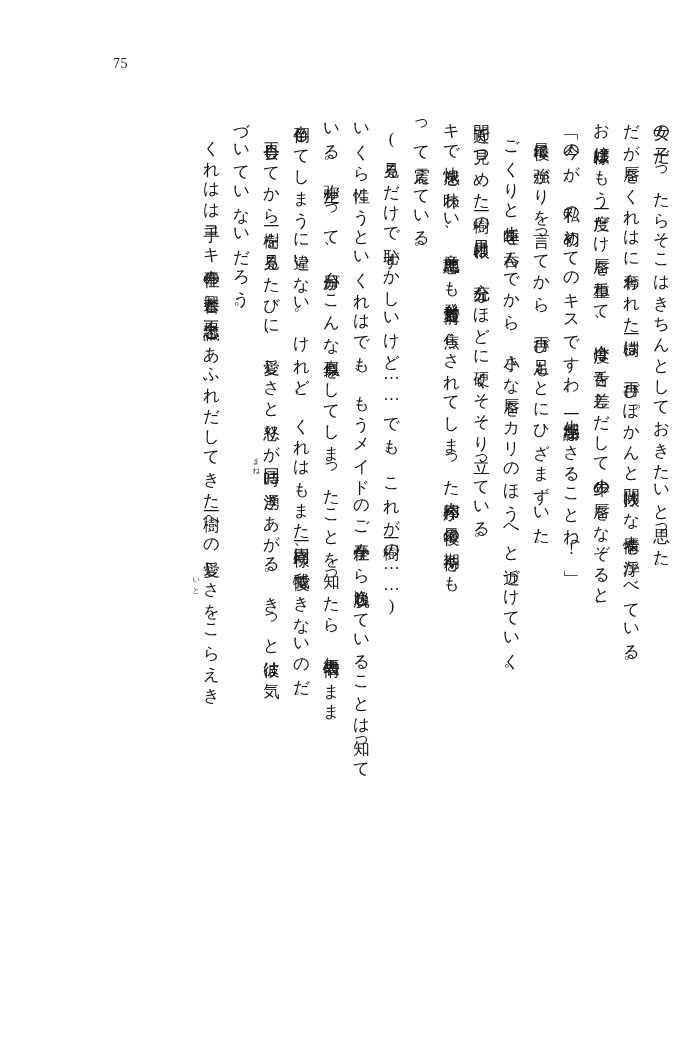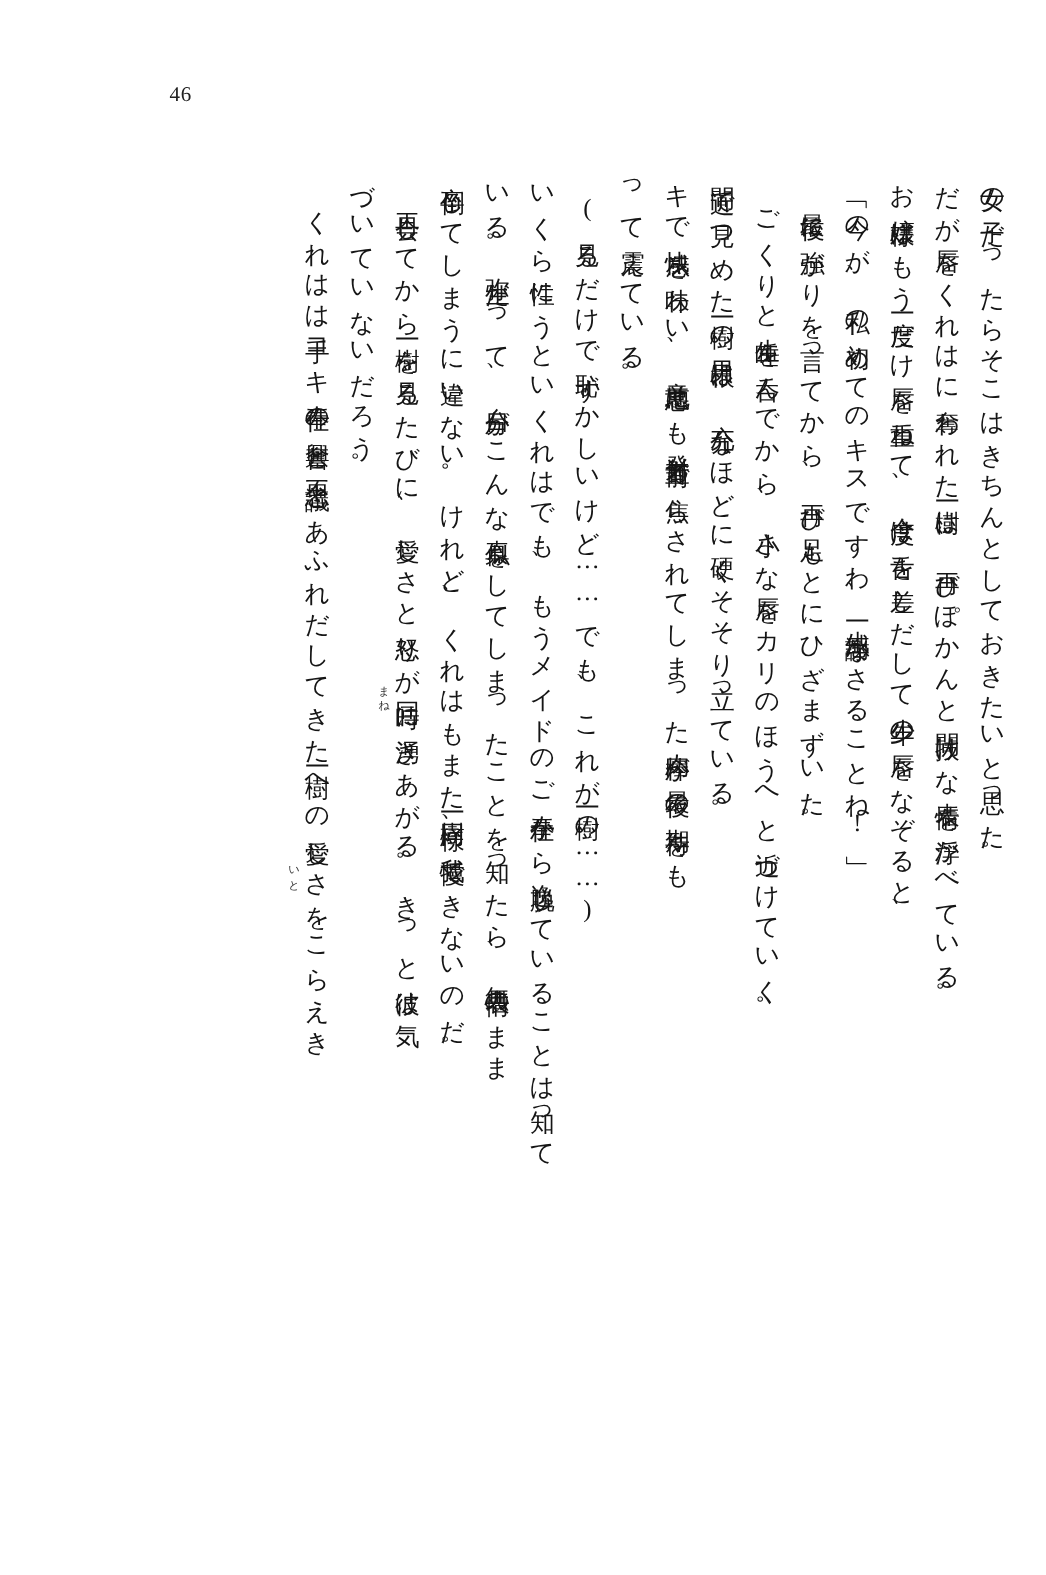--- a/index.html
+++ b/index.html
@@ -73,21 +73,21 @@
     letter-spacing: 1px;
     color: #333;
     line-height: 1;
   }
 </style>
 </head>
 <body>
 
 <div class="page">
 
-  <div class="page-number">46</div>
+  <div class="page-number">75</div>
 
   <div class="text-body">
     <div class="tcol">女の子だったらそこはきちんとしておきたいと思った。</div>
     <div class="tcol">だが唇をくれはに奪われた一樹は、再びぽかんと間抜けな表情を浮かべている。</div>
     <div class="tcol">お嬢様はもう一度だけ唇を重ねて、今度は舌を差しだして少年の唇をなぞると、</div>
     <div class="tcol indent-1">「今のが、私の初めてのキスですわ、一生感謝なさることね!」</div>
     <div class="tcol indent-1">最後に強がりを言ってから、再び足もとにひざまずいた。</div>
     <div class="tcol indent-1">ごくりと生唾を呑んでから、小さな唇をカリのほうへと近づけていく。</div>
     <div class="tcol">間近で見つめた一樹の男根は、充分なほどに硬くそそり立っている。</div>
     <div class="tcol">キで快感を味わい、意地悪にも発射直前で焦らされてしまった肉棒が最後の期待をも</div>

